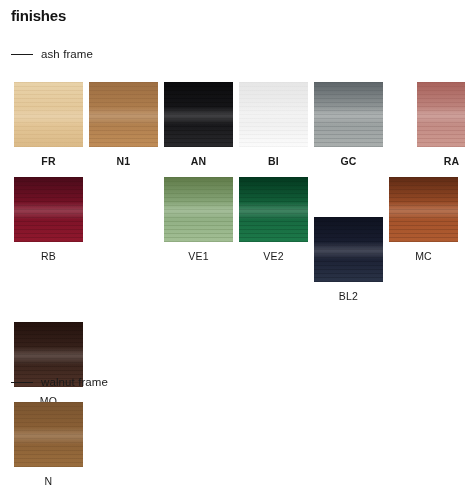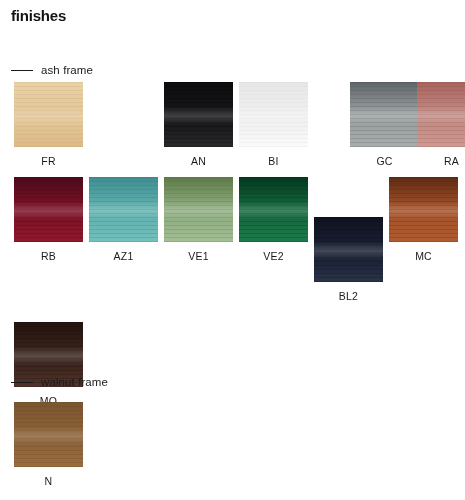--- a/index.html
+++ b/index.html
@@ -68,47 +68,54 @@
   }
 </style>
 </head>
 <body>
 
 <div class="page">
 
   <div class="page-title">finishes</div>
 
   <div id="sections-root">
-      <div class="section-head" style="top: 64px; text-align: right;">
+      <div class="section-head" style="top: 48px; text-align: right;">
         <span class="section-dash"></span>
         <span class="section-label">ash frame</span>
       </div>
-      <div class="swatch-row" style="top: 82px; height: 90px;">
+      <div class="swatch-row" style="top: 82px; height: 90px; font-weight: bold;">
         <div class="swatch-cell" style="left: 14px;">
           <div class="swatch-chip" style="background: linear-gradient(rgb(232, 210, 169) 0%, rgb(227, 198, 151) 48%, rgb(227, 198, 151) 62%, rgb(219, 186, 136) 100%);">
             <div class="grain" style="background: repeating-linear-gradient(0deg, rgb(194, 159, 108) 0px, rgb(194, 159, 108) 1px, rgba(255, 255, 255, 0) 1px, rgba(255, 255, 255, 0) 4px); opacity: 0.22;"></div>
             <div class="sheen" style="background: linear-gradient(rgba(255, 255, 255, 0) 38%, rgba(255, 255, 255, 0.18) 52%, rgba(255, 255, 255, 0) 66%);"></div>
           </div>
           <div class="swatch-label">FR</div>
+        </div>
+        <div class="swatch-cell" style="left: 89px;">
+          <div class="swatch-chip" style="background: linear-gradient(rgb(158, 111, 67) 0%, rgb(176, 127, 78) 48%, rgb(176, 127, 78) 62%, rgb(192, 141, 88) 100%);">
+            <div class="grain" style="background: repeating-linear-gradient(0deg, rgb(126, 84, 48) 0px, rgb(126, 84, 48) 1px, rgba(255, 255, 255, 0) 1px, rgba(255, 255, 255, 0) 4px); opacity: 0.22;"></div>
+            <div class="sheen" style="background: linear-gradient(rgba(255, 255, 255, 0) 38%, rgba(255, 255, 255, 0.18) 52%, rgba(255, 255, 255, 0) 66%);"></div>
+          </div>
+          <div class="swatch-label">N1</div>
         </div>
         <div class="swatch-cell" style="left: 164px;">
           <div class="swatch-chip" style="background: linear-gradient(rgb(12, 12, 14) 0%, rgb(23, 23, 26) 48%, rgb(23, 23, 26) 62%, rgb(42, 42, 45) 100%);">
             <div class="grain" style="background: repeating-linear-gradient(0deg, rgb(0, 0, 0) 0px, rgb(0, 0, 0) 1px, rgba(255, 255, 255, 0) 1px, rgba(255, 255, 255, 0) 4px); opacity: 0.22;"></div>
             <div class="sheen" style="background: linear-gradient(rgba(255, 255, 255, 0) 38%, rgba(255, 255, 255, 0.18) 52%, rgba(255, 255, 255, 0) 66%);"></div>
           </div>
           <div class="swatch-label">AN</div>
         </div>
         <div class="swatch-cell" style="left: 239px;">
           <div class="swatch-chip" style="background: linear-gradient(rgb(230, 230, 230) 0%, rgb(240, 240, 240) 48%, rgb(240, 240, 240) 62%, rgb(251, 251, 251) 100%);">
             <div class="grain" style="background: repeating-linear-gradient(0deg, rgb(212, 212, 212) 0px, rgb(212, 212, 212) 1px, rgba(255, 255, 255, 0) 1px, rgba(255, 255, 255, 0) 4px); opacity: 0.22;"></div>
             <div class="sheen" style="background: linear-gradient(rgba(255, 255, 255, 0) 38%, rgba(255, 255, 255, 0.18) 52%, rgba(255, 255, 255, 0) 66%);"></div>
           </div>
           <div class="swatch-label">BI</div>
         </div>
-        <div class="swatch-cell" style="left: 314px; margin-left: 36px;">
+        <div class="swatch-cell" style="left: 314px;">
           <div class="swatch-chip" style="background: linear-gradient(rgb(94, 101, 105) 0%, rgb(154, 160, 160) 48%, rgb(154, 160, 160) 62%, rgb(169, 174, 173) 100%);">
             <div class="grain" style="background: repeating-linear-gradient(0deg, rgb(75, 82, 86) 0px, rgb(75, 82, 86) 1px, rgba(255, 255, 255, 0) 1px, rgba(255, 255, 255, 0) 4px); opacity: 0.22;"></div>
             <div class="sheen" style="background: linear-gradient(rgba(255, 255, 255, 0) 38%, rgba(255, 255, 255, 0.18) 52%, rgba(255, 255, 255, 0) 66%);"></div>
           </div>
           <div class="swatch-label">GC</div>
         </div>
         <div class="swatch-cell" style="left: 389px; margin-left: 28px;">
           <div class="swatch-chip" style="background: linear-gradient(rgb(168, 98, 92) 0%, rgb(194, 139, 132) 48%, rgb(194, 139, 132) 62%, rgb(205, 153, 144) 100%);">
             <div class="grain" style="background: repeating-linear-gradient(0deg, rgb(143, 79, 74) 0px, rgb(143, 79, 74) 1px, rgba(255, 255, 255, 0) 1px, rgba(255, 255, 255, 0) 4px); opacity: 0.22;"></div>
             <div class="sheen" style="background: linear-gradient(rgba(255, 255, 255, 0) 38%, rgba(255, 255, 255, 0.18) 52%, rgba(255, 255, 255, 0) 66%);"></div>
@@ -116,27 +123,20 @@
           <div class="swatch-label">RA</div>
         </div>
       </div>
       <div class="swatch-row" style="top: 177px; height: 90px;">
         <div class="swatch-cell" style="left: 14px;">
           <div class="swatch-chip" style="background: linear-gradient(rgb(74, 11, 26) 0%, rgb(124, 18, 39) 48%, rgb(124, 18, 39) 62%, rgb(144, 24, 45) 100%);">
             <div class="grain" style="background: repeating-linear-gradient(0deg, rgb(53, 7, 15) 0px, rgb(53, 7, 15) 1px, rgba(255, 255, 255, 0) 1px, rgba(255, 255, 255, 0) 4px); opacity: 0.22;"></div>
             <div class="sheen" style="background: linear-gradient(rgba(255, 255, 255, 0) 38%, rgba(255, 255, 255, 0.18) 52%, rgba(255, 255, 255, 0) 66%);"></div>
           </div>
           <div class="swatch-label">RB</div>
-        </div>
-        <div class="swatch-cell" style="left: 89px;">
-          <div class="swatch-chip" style="background: linear-gradient(rgb(63, 141, 144) 0%, rgb(98, 178, 176) 48%, rgb(98, 178, 176) 62%, rgb(116, 192, 188) 100%);">
-            <div class="grain" style="background: repeating-linear-gradient(0deg, rgb(44, 111, 114) 0px, rgb(44, 111, 114) 1px, rgba(255, 255, 255, 0) 1px, rgba(255, 255, 255, 0) 4px); opacity: 0.22;"></div>
-            <div class="sheen" style="background: linear-gradient(rgba(255, 255, 255, 0) 38%, rgba(255, 255, 255, 0.18) 52%, rgba(255, 255, 255, 0) 66%);"></div>
-          </div>
-          <div class="swatch-label">AZ1</div>
         </div>
         <div class="swatch-cell" style="left: 164px;">
           <div class="swatch-chip" style="background: linear-gradient(rgb(95, 122, 72) 0%, rgb(143, 174, 130) 48%, rgb(143, 174, 130) 62%, rgb(163, 191, 149) 100%);">
             <div class="grain" style="background: repeating-linear-gradient(0deg, rgb(77, 106, 58) 0px, rgb(77, 106, 58) 1px, rgba(255, 255, 255, 0) 1px, rgba(255, 255, 255, 0) 4px); opacity: 0.22;"></div>
             <div class="sheen" style="background: linear-gradient(rgba(255, 255, 255, 0) 38%, rgba(255, 255, 255, 0.18) 52%, rgba(255, 255, 255, 0) 66%);"></div>
           </div>
           <div class="swatch-label">VE1</div>
         </div>
         <div class="swatch-cell" style="left: 239px;">
           <div class="swatch-chip" style="background: linear-gradient(rgb(3, 56, 31) 0%, rgb(22, 104, 63) 48%, rgb(22, 104, 63) 62%, rgb(29, 122, 74) 100%);">

